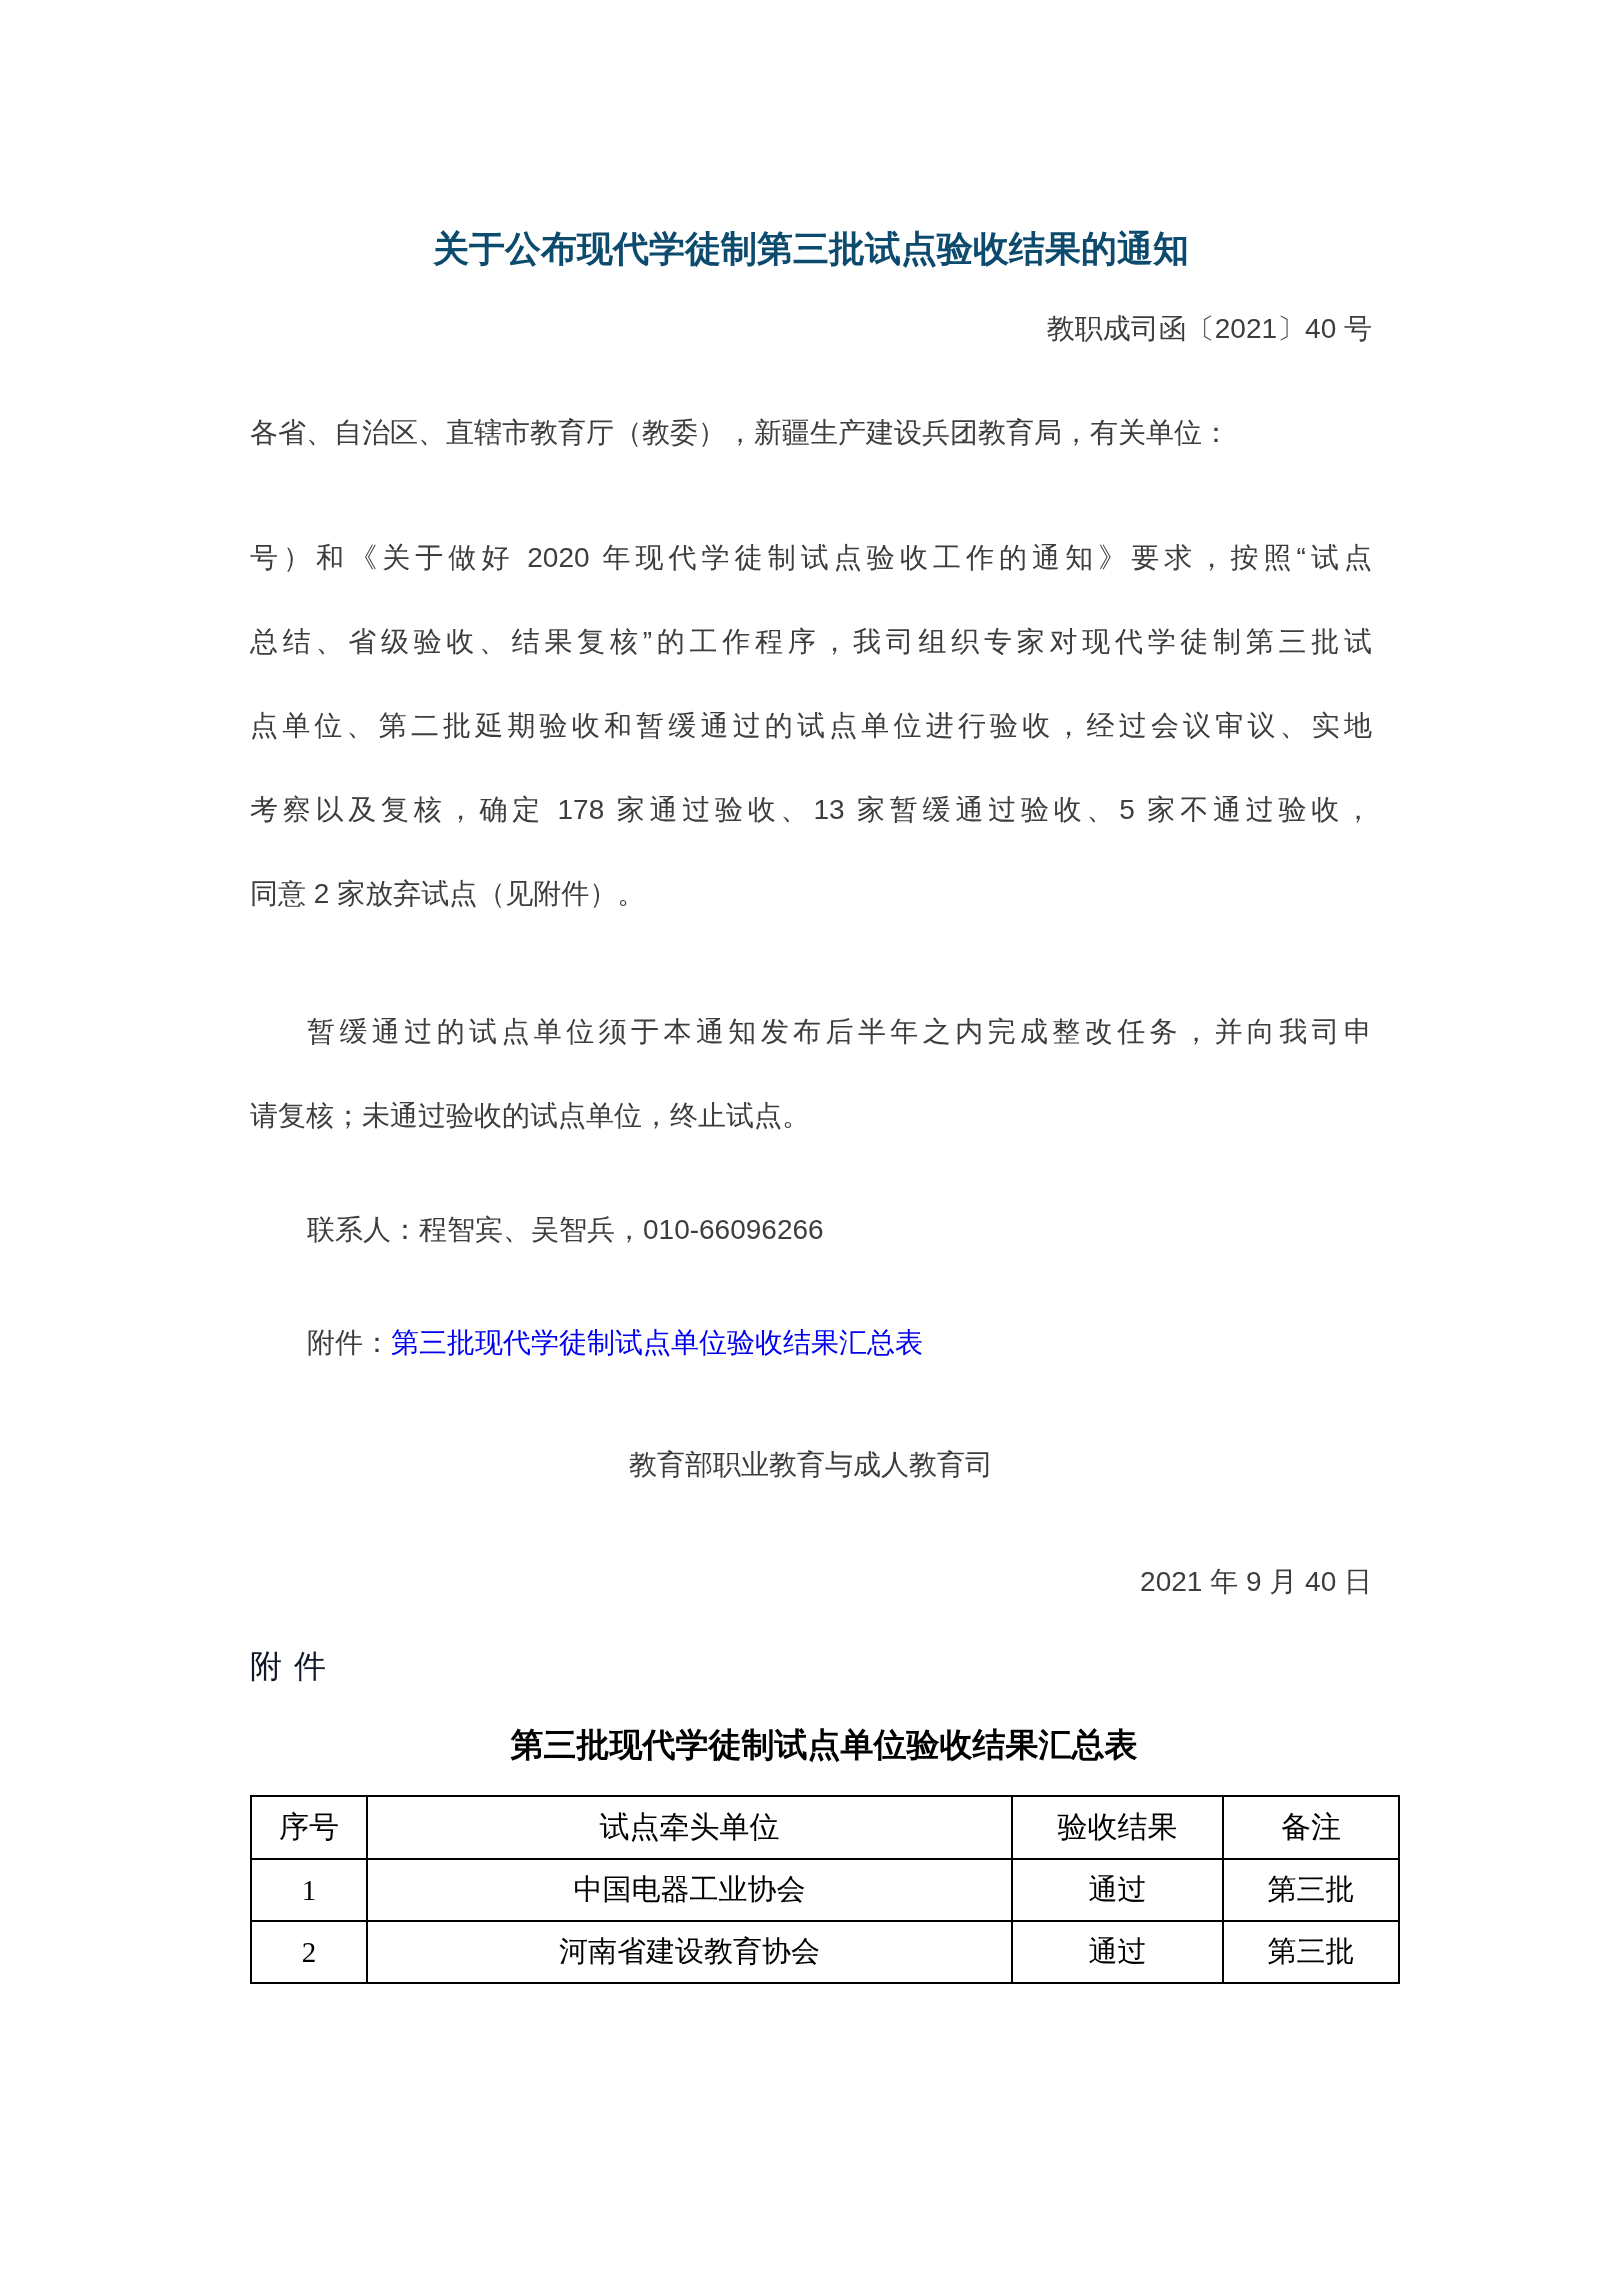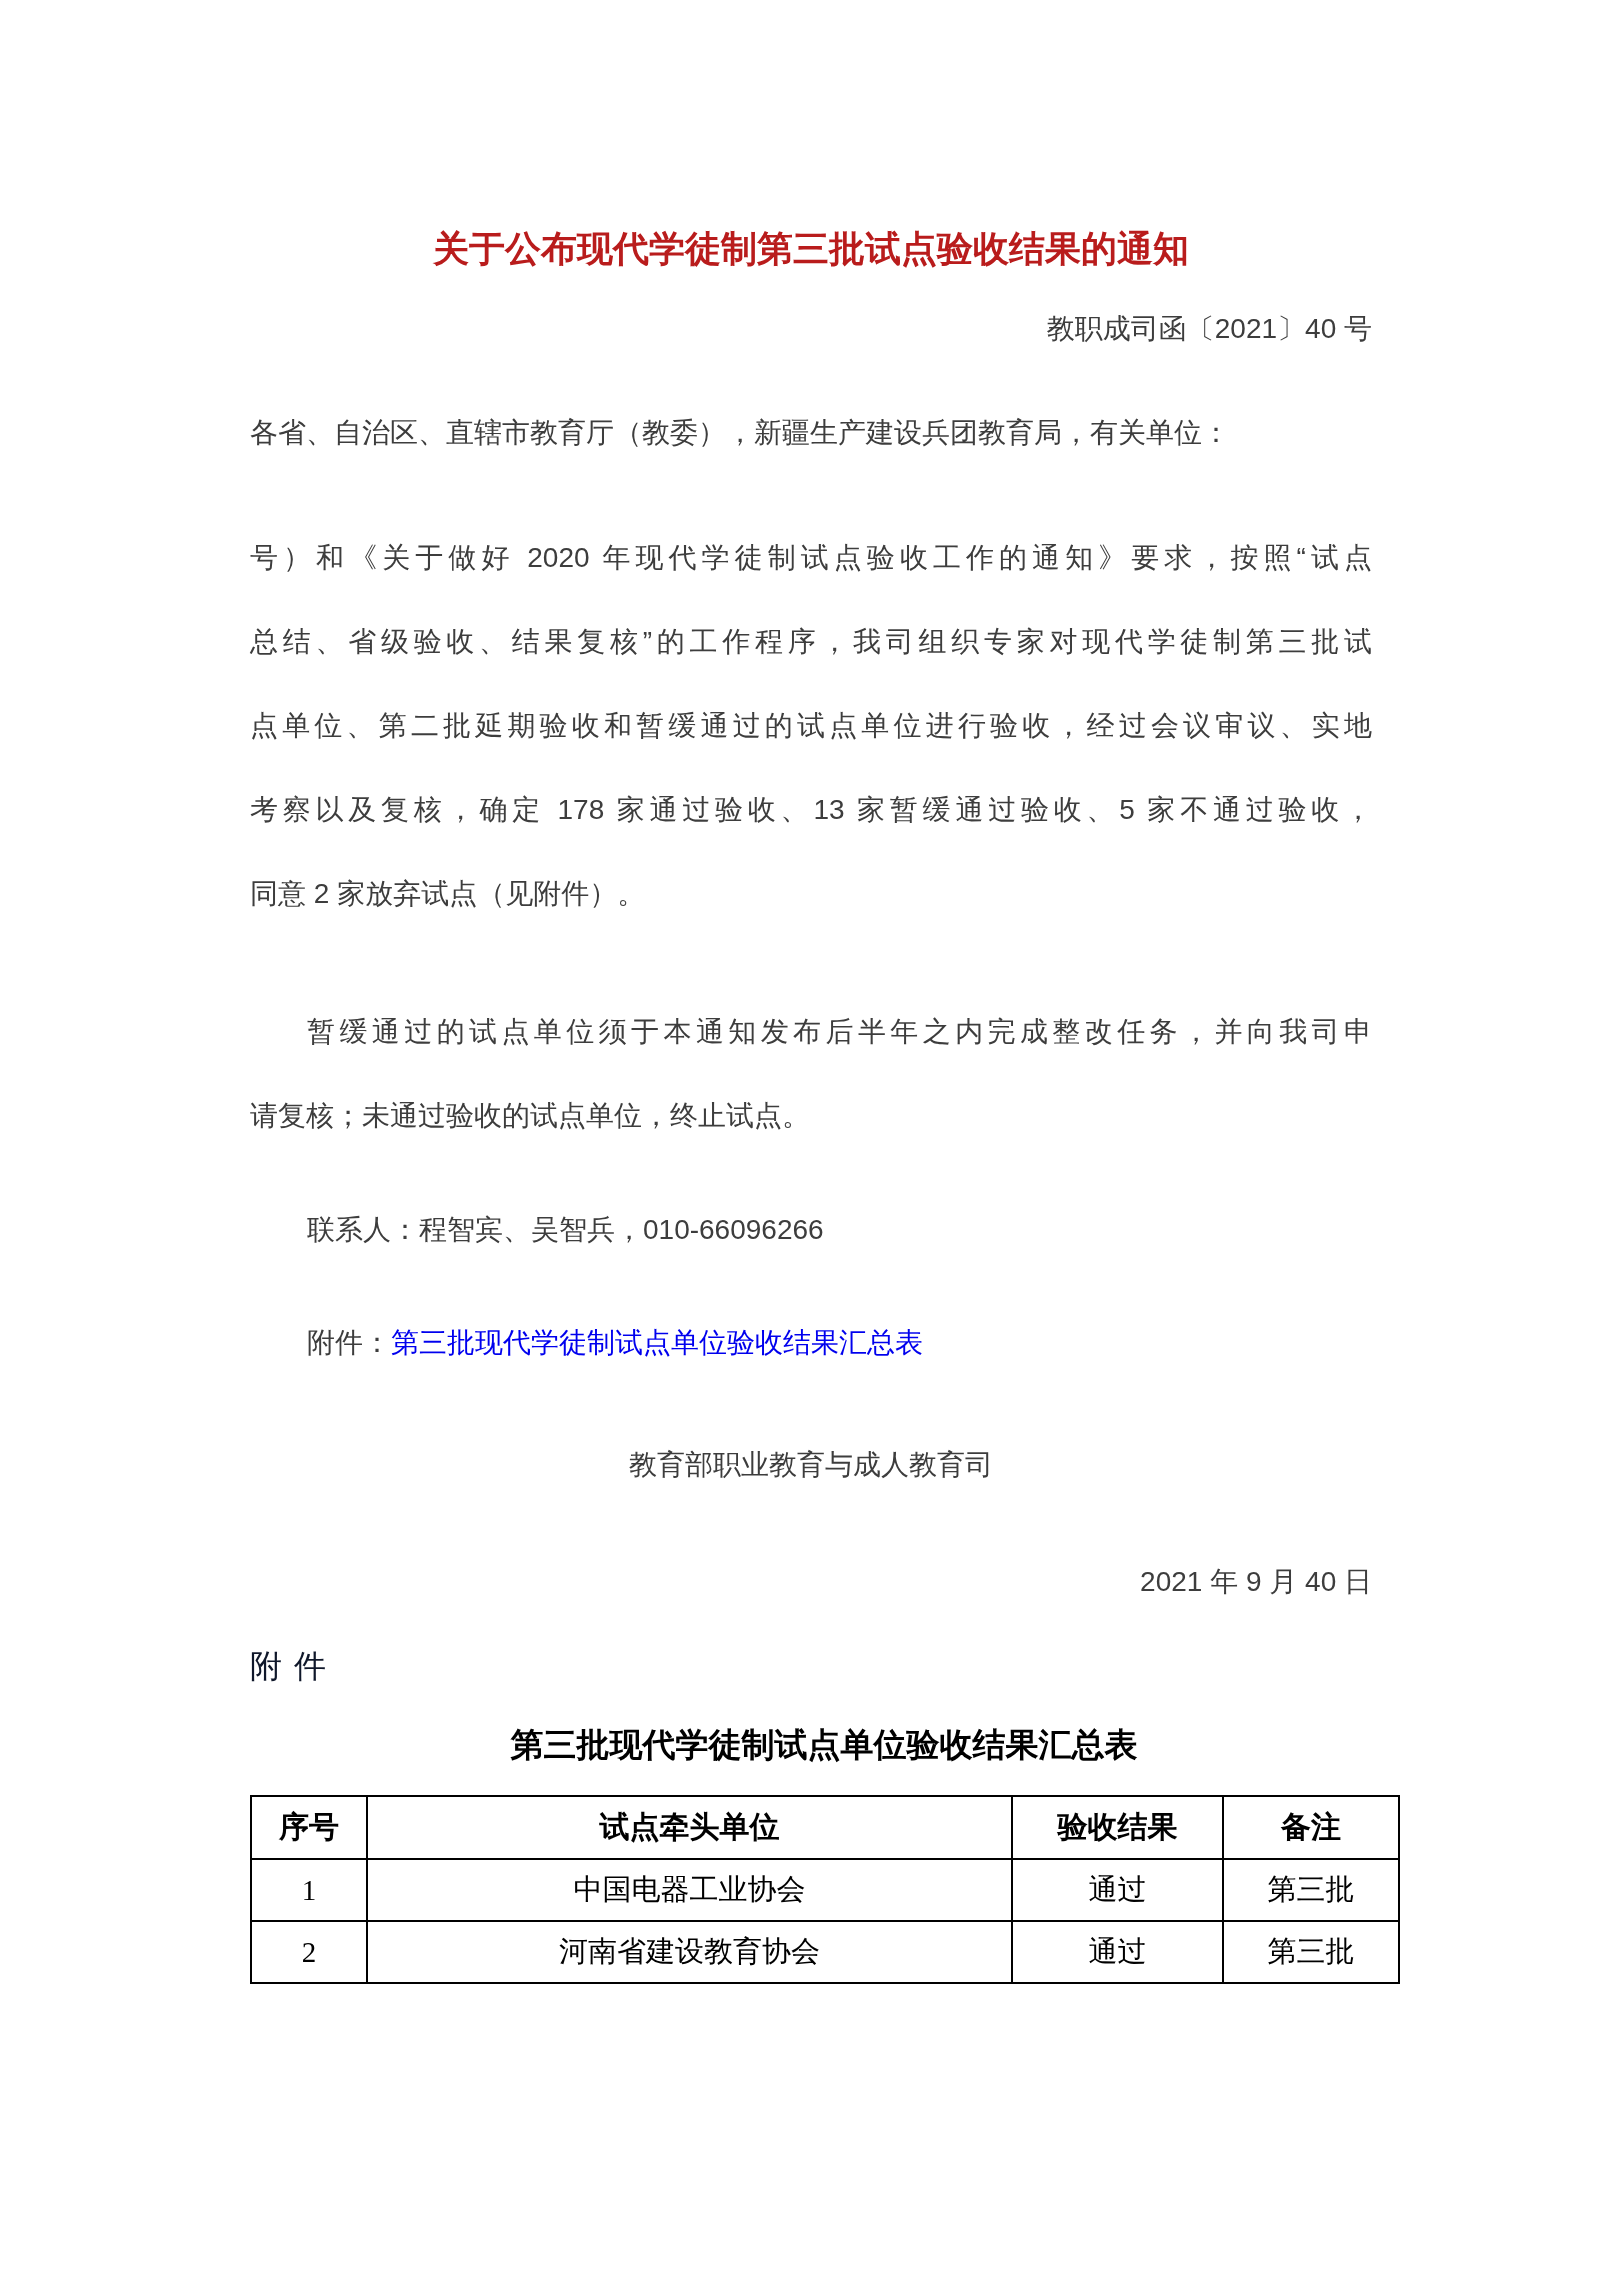--- a/index.html
+++ b/index.html
@@ -14,21 +14,21 @@
   .content {
     margin-left: 250px;
     width: 1122px;
   }
   .doc-title {
     margin-top: 223px;
     line-height: 51px;
     font-size: 36px;
     font-weight: bold;
     text-align: center;
-    color: #b91c1c;
+    color: #0c4a6e;
   }
   .doc-number {
     margin-top: 33px;
     line-height: 43px;
     font-size: 28px;
     text-align: right;
     color: #3d3d3d;
   }
   .line {
     font-size: 28px;
@@ -78,21 +78,21 @@
   table.results th, table.results td {
     border: 2px solid #000000;
     text-align: center;
     vertical-align: middle;
     padding: 0;
     overflow: hidden;
   }
   table.results th {
     height: 61px;
     font-size: 30px;
-    font-weight: bold;
+    font-weight: normal;
     color: #000000;
     font-family: "Liberation Sans", sans-serif;
   }
   table.results td {
     height: 60px;
     font-size: 29px;
     color: #000000;
     font-family: "Liberation Serif", serif;
   }
 </style>

